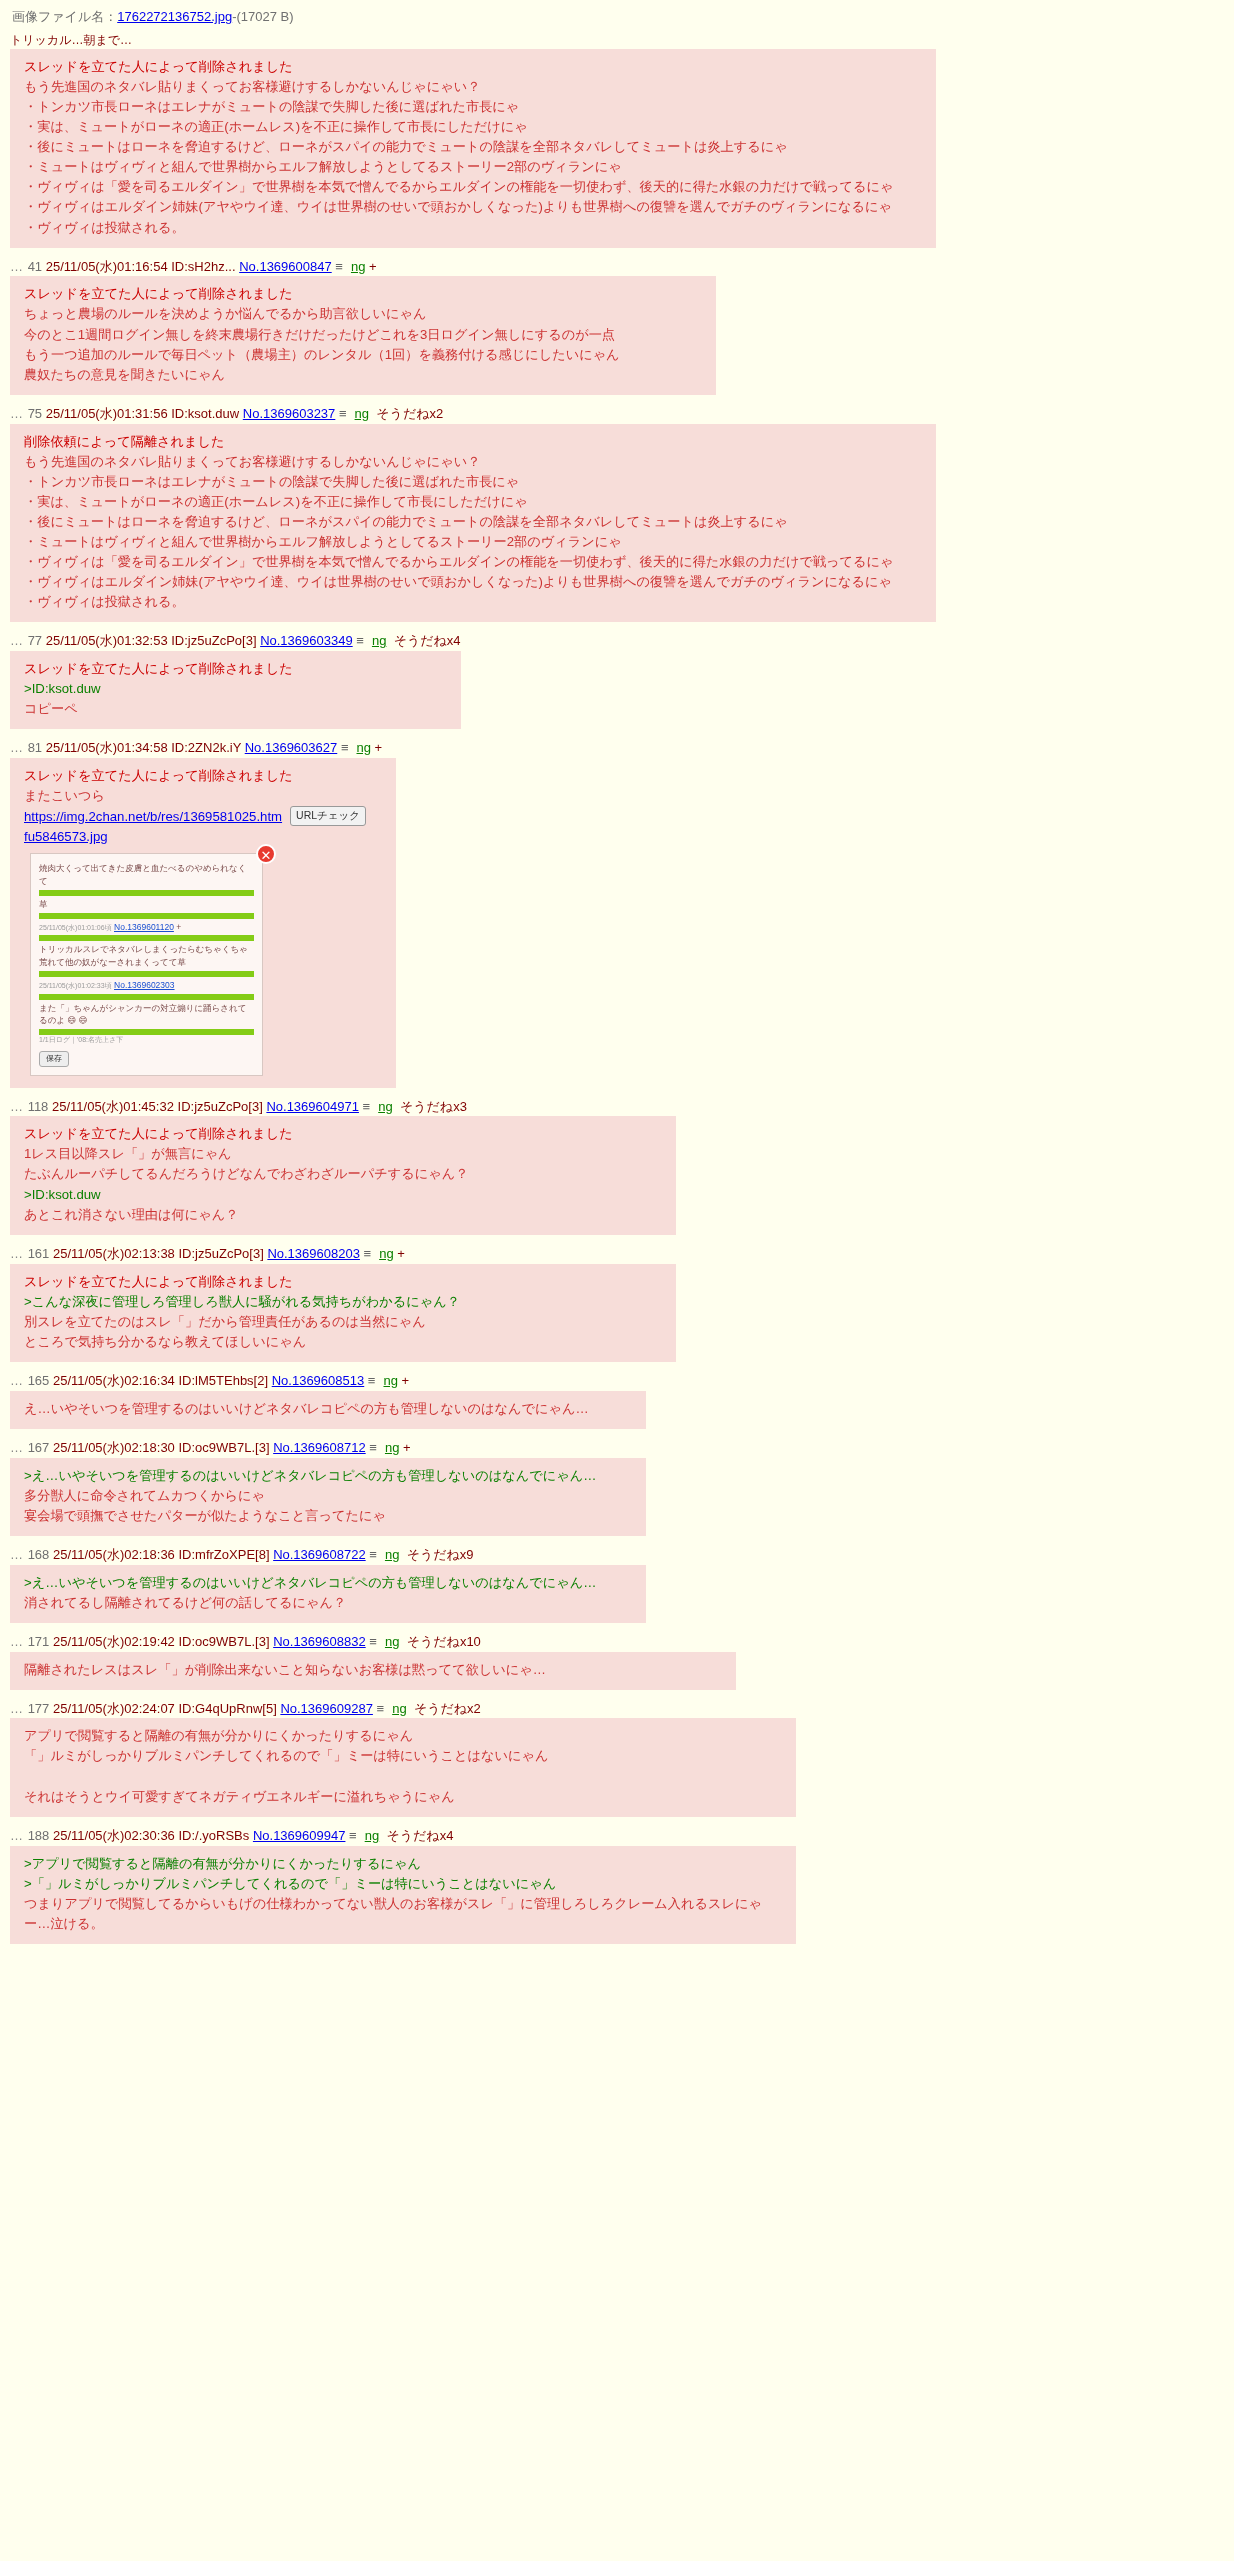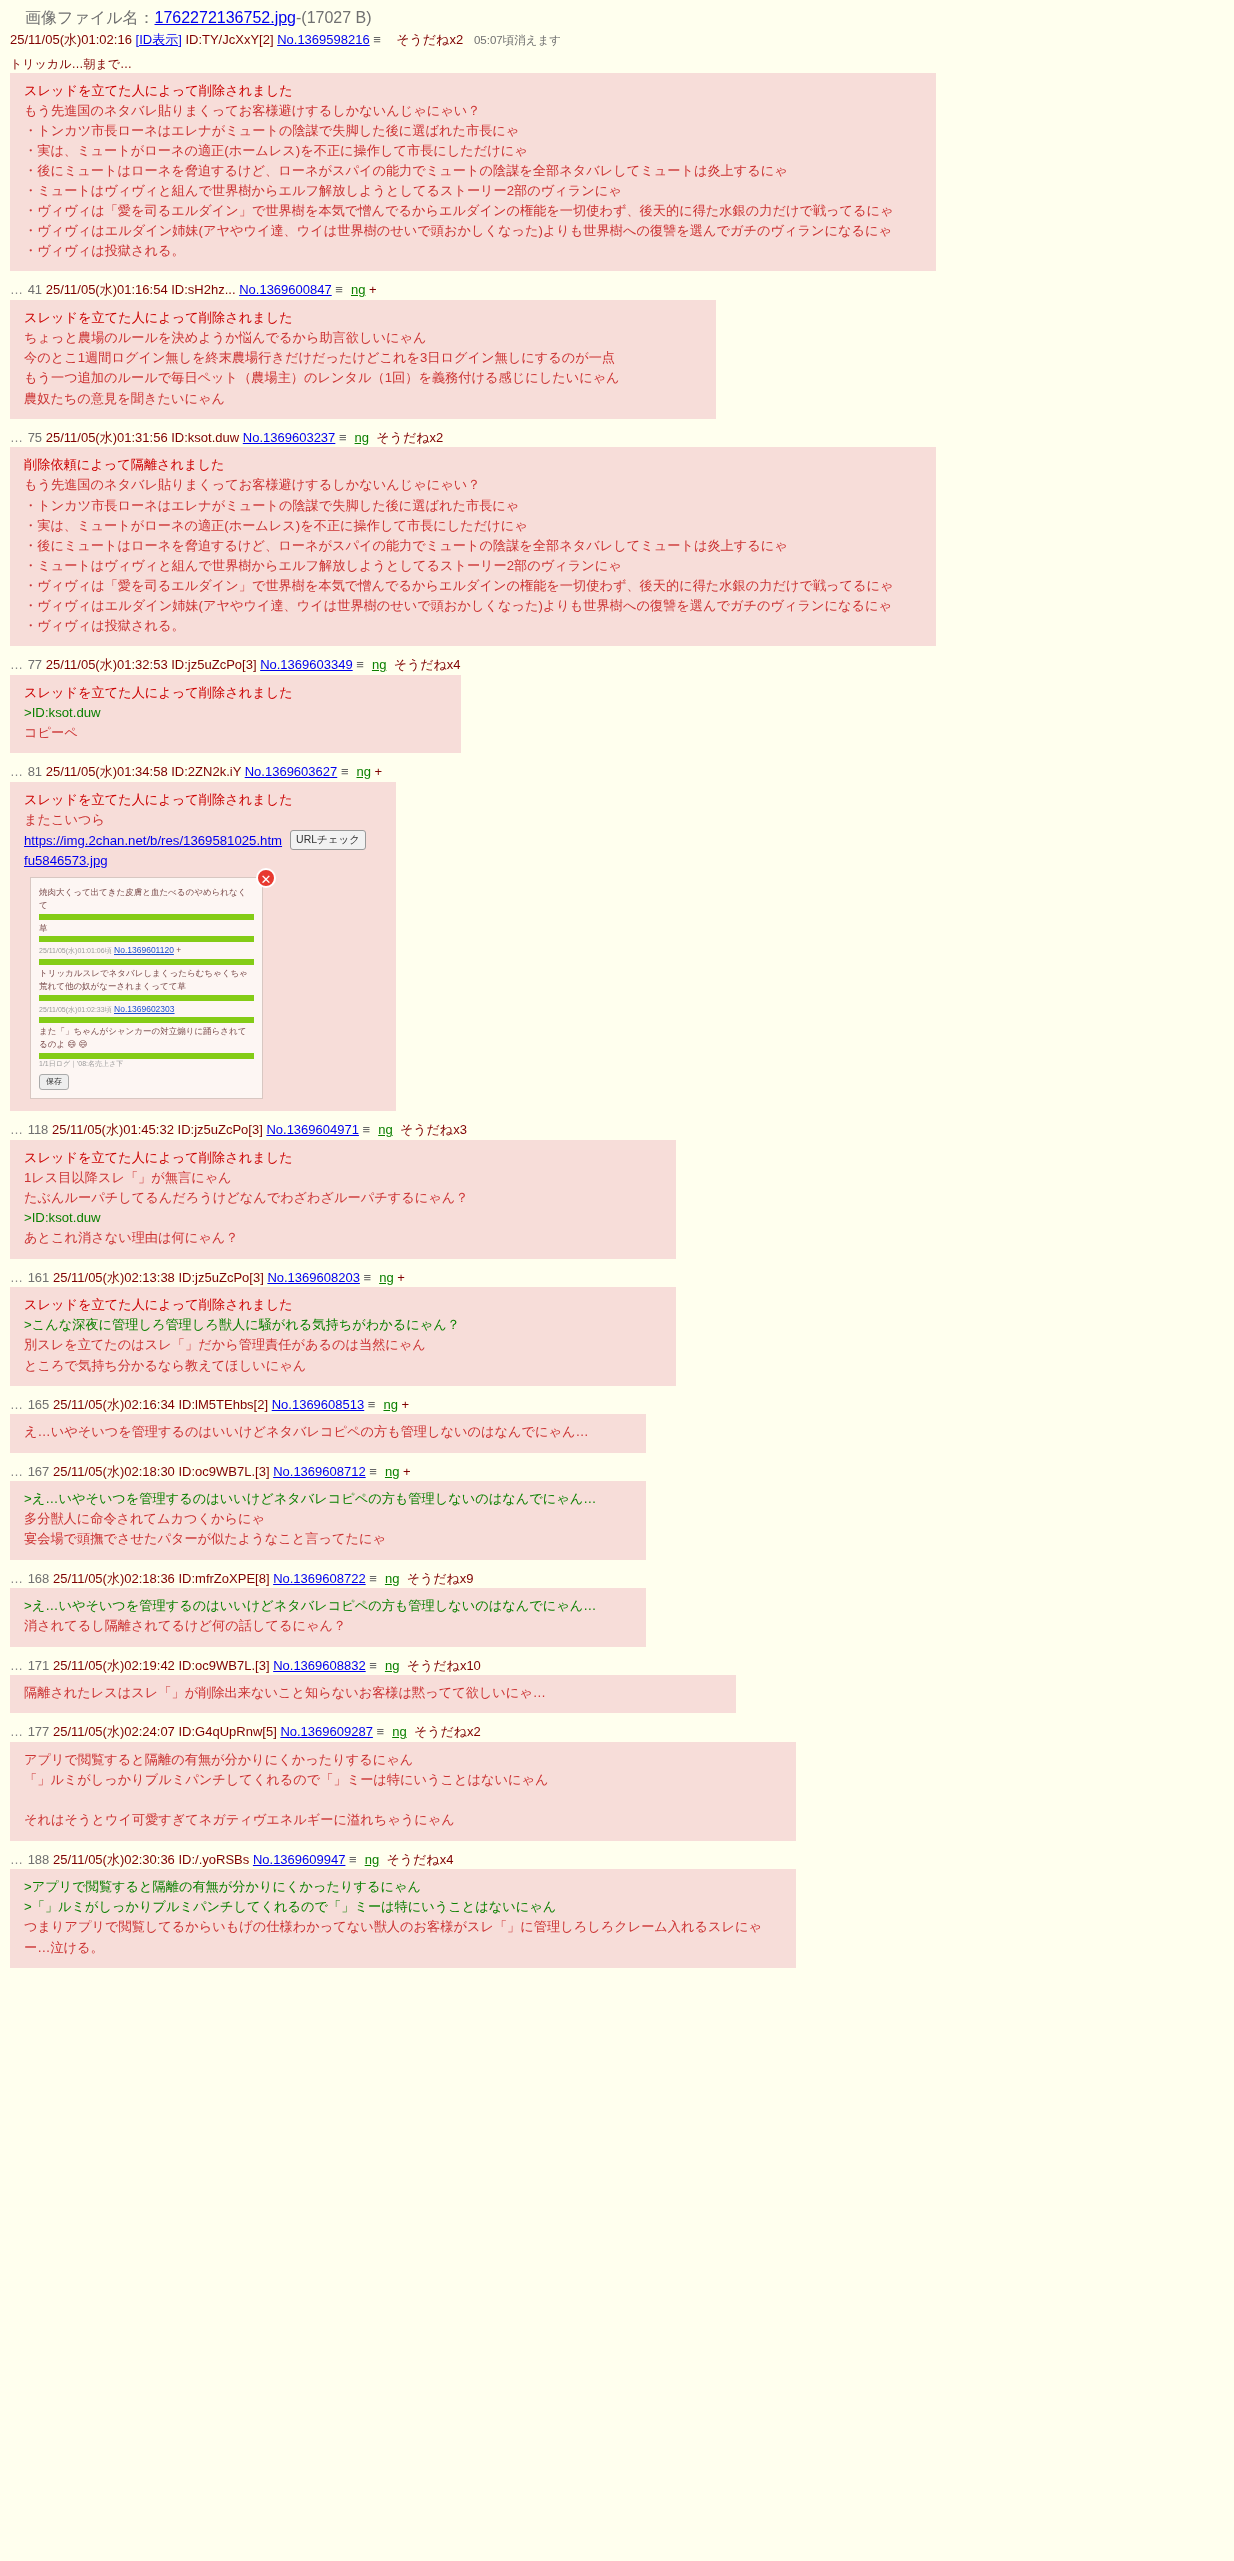--- a/index.html
+++ b/index.html
@@ -8,21 +8,21 @@
     background:#ffffee;
     font-family:"Liberation Sans","DejaVu Sans",sans-serif;
     font-size:13.5px;
     color:#800000;
     -webkit-font-smoothing:antialiased;
   }
   a{color:#0000ee;text-decoration:underline;}
   .wrap{padding:8px 10px 0 10px;}
 
   
-  .filerow{font-size:16px;color:#707070;margin:0 0 2px 15px;}
+  .filerow{font-size:13px;color:#707070;margin:0 0 2px 2px;}
   .filerow .lbl{color:#707070;}
   .filerow a{color:#0000ee;}
   .filerow .size{color:#707070;}
 
   
   .op{display:block;position:relative;min-height:172px;}
   .thumb{
     float:left;width:166px;height:160px;margin:2px 12px 4px 6px;
     position:relative;overflow:hidden;border:0;
   }
@@ -127,29 +127,20 @@
 <body>
 
 <div class="wrap">
 
   <div class="filerow">
     <span class="lbl">画像ファイル名：</span><a href="#">1762272136752.jpg</a><span class="size">-(17027 B)</span>
   </div>
 
   <div class="op">
 
-    <div class="meta">
-      <span class="date">25/11/05(水)01:02:16</span>
-      <a class="idshow" href="#">[ID表示]</a>
-      <span class="id">ID:TY/JcXxY[2]</span>
-      <a class="postno" href="#">No.1369598216</a>
-      <span class="menuicon">≡</span>
-      &nbsp;&nbsp;<span class="sd">そうだねx2</span>
-      &nbsp;&nbsp;<span class="time-s">05:07頃消えます</span>
-    </div>
 
     <div class="optitle">トリッカル…朝まで…</div>
 
 
 
     <div class="opbody" id="op-body">
         <div class="bodyline del">スレッドを立てた人によって削除されました</div>
         <div class="bodyline">もう先進国のネタバレ貼りまくってお客様避けするしかないんじゃにゃい？</div>
         <div class="bodyline">・トンカツ市長ローネはエレナがミュートの陰謀で失脚した後に選ばれた市長にゃ</div>
         <div class="bodyline">・実は、ミュートがローネの適正(ホームレス)を不正に操作して市長にしただけにゃ</div>

